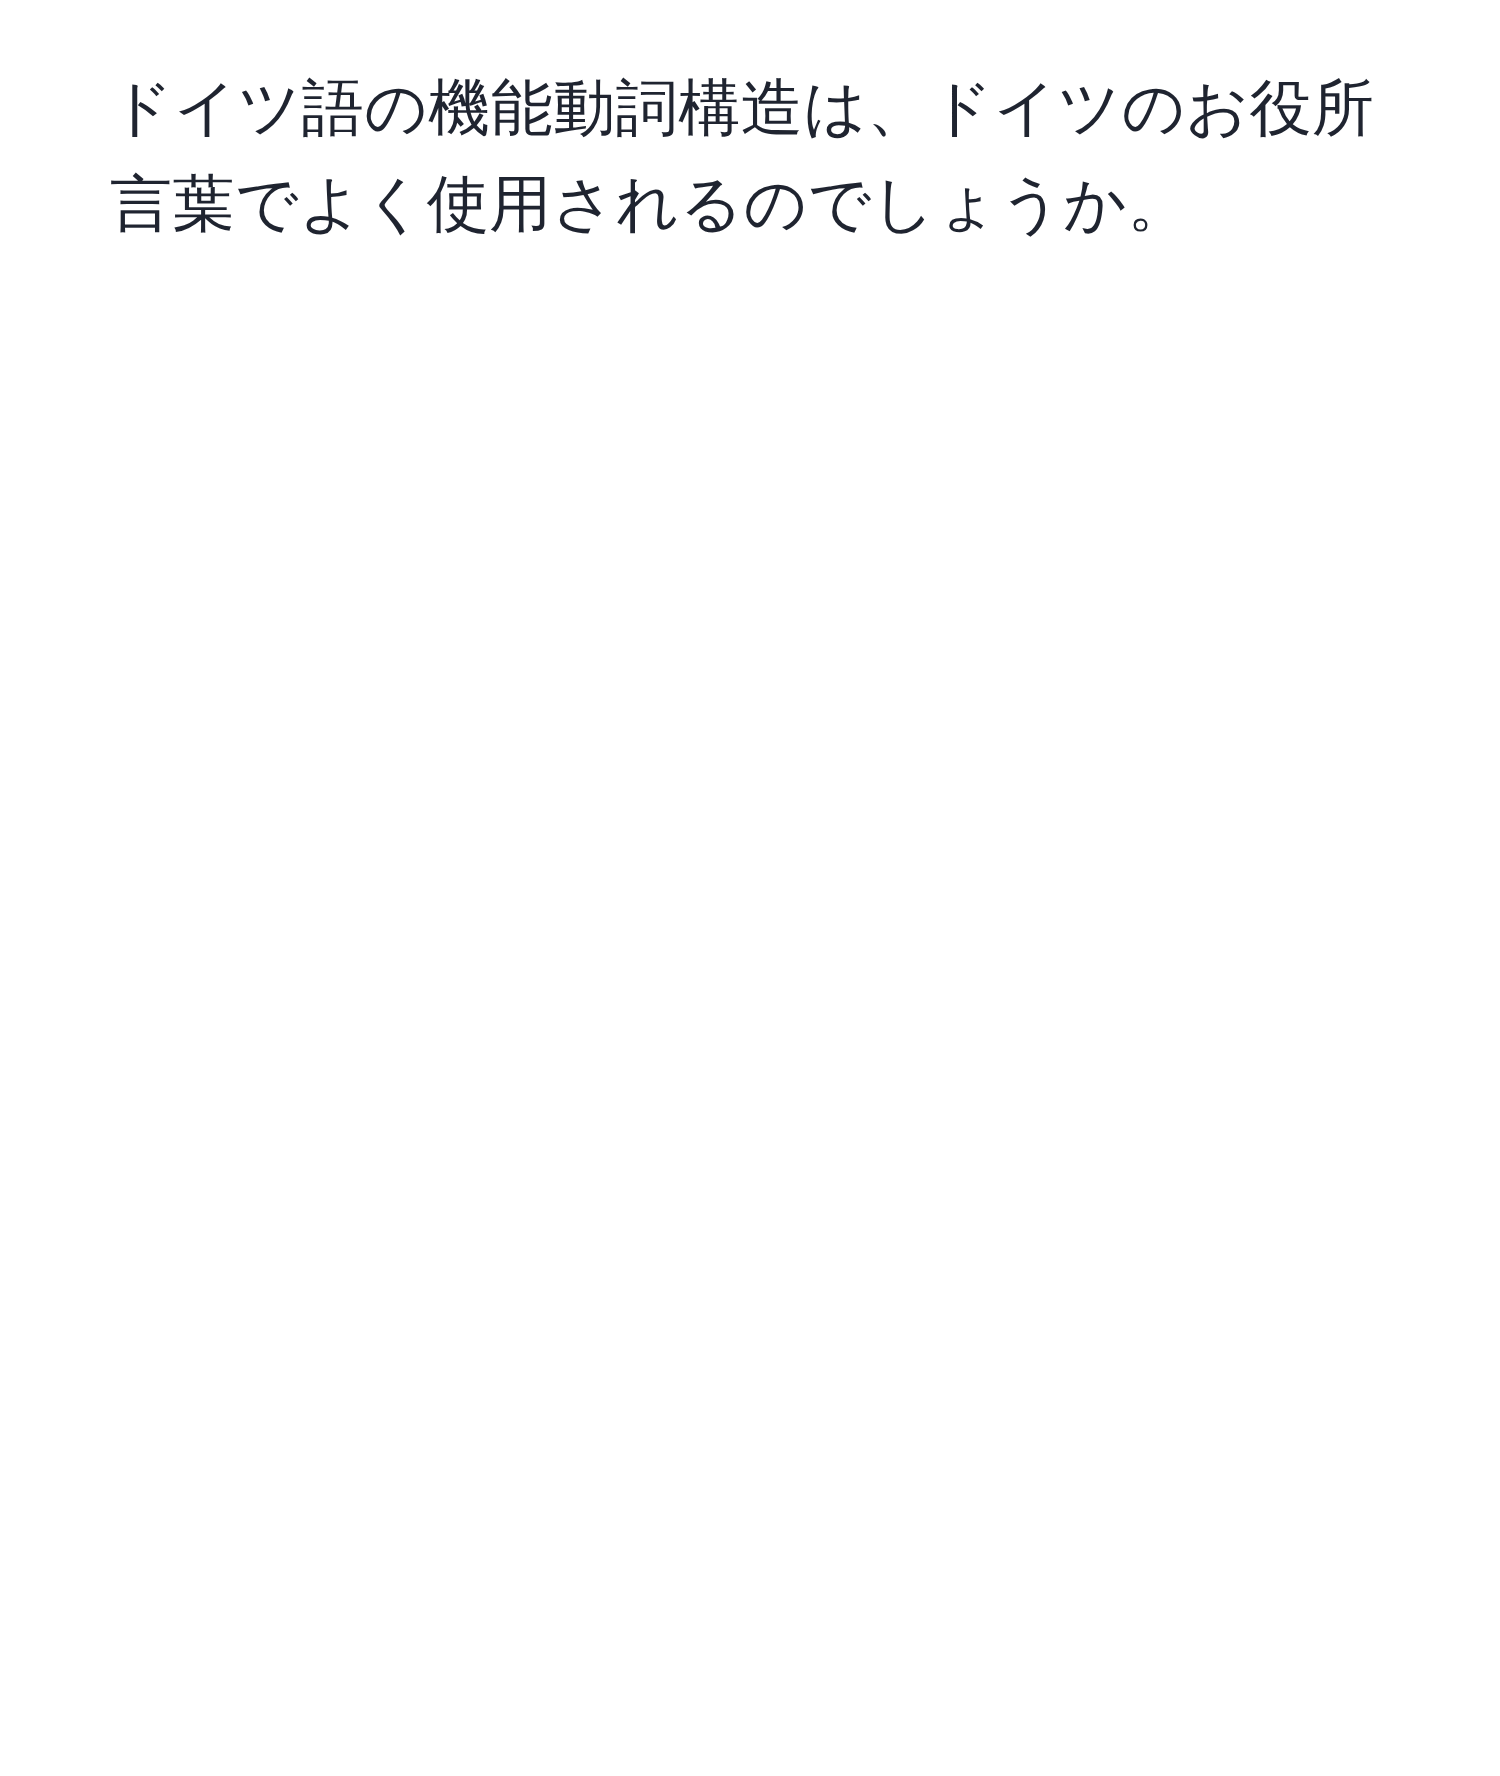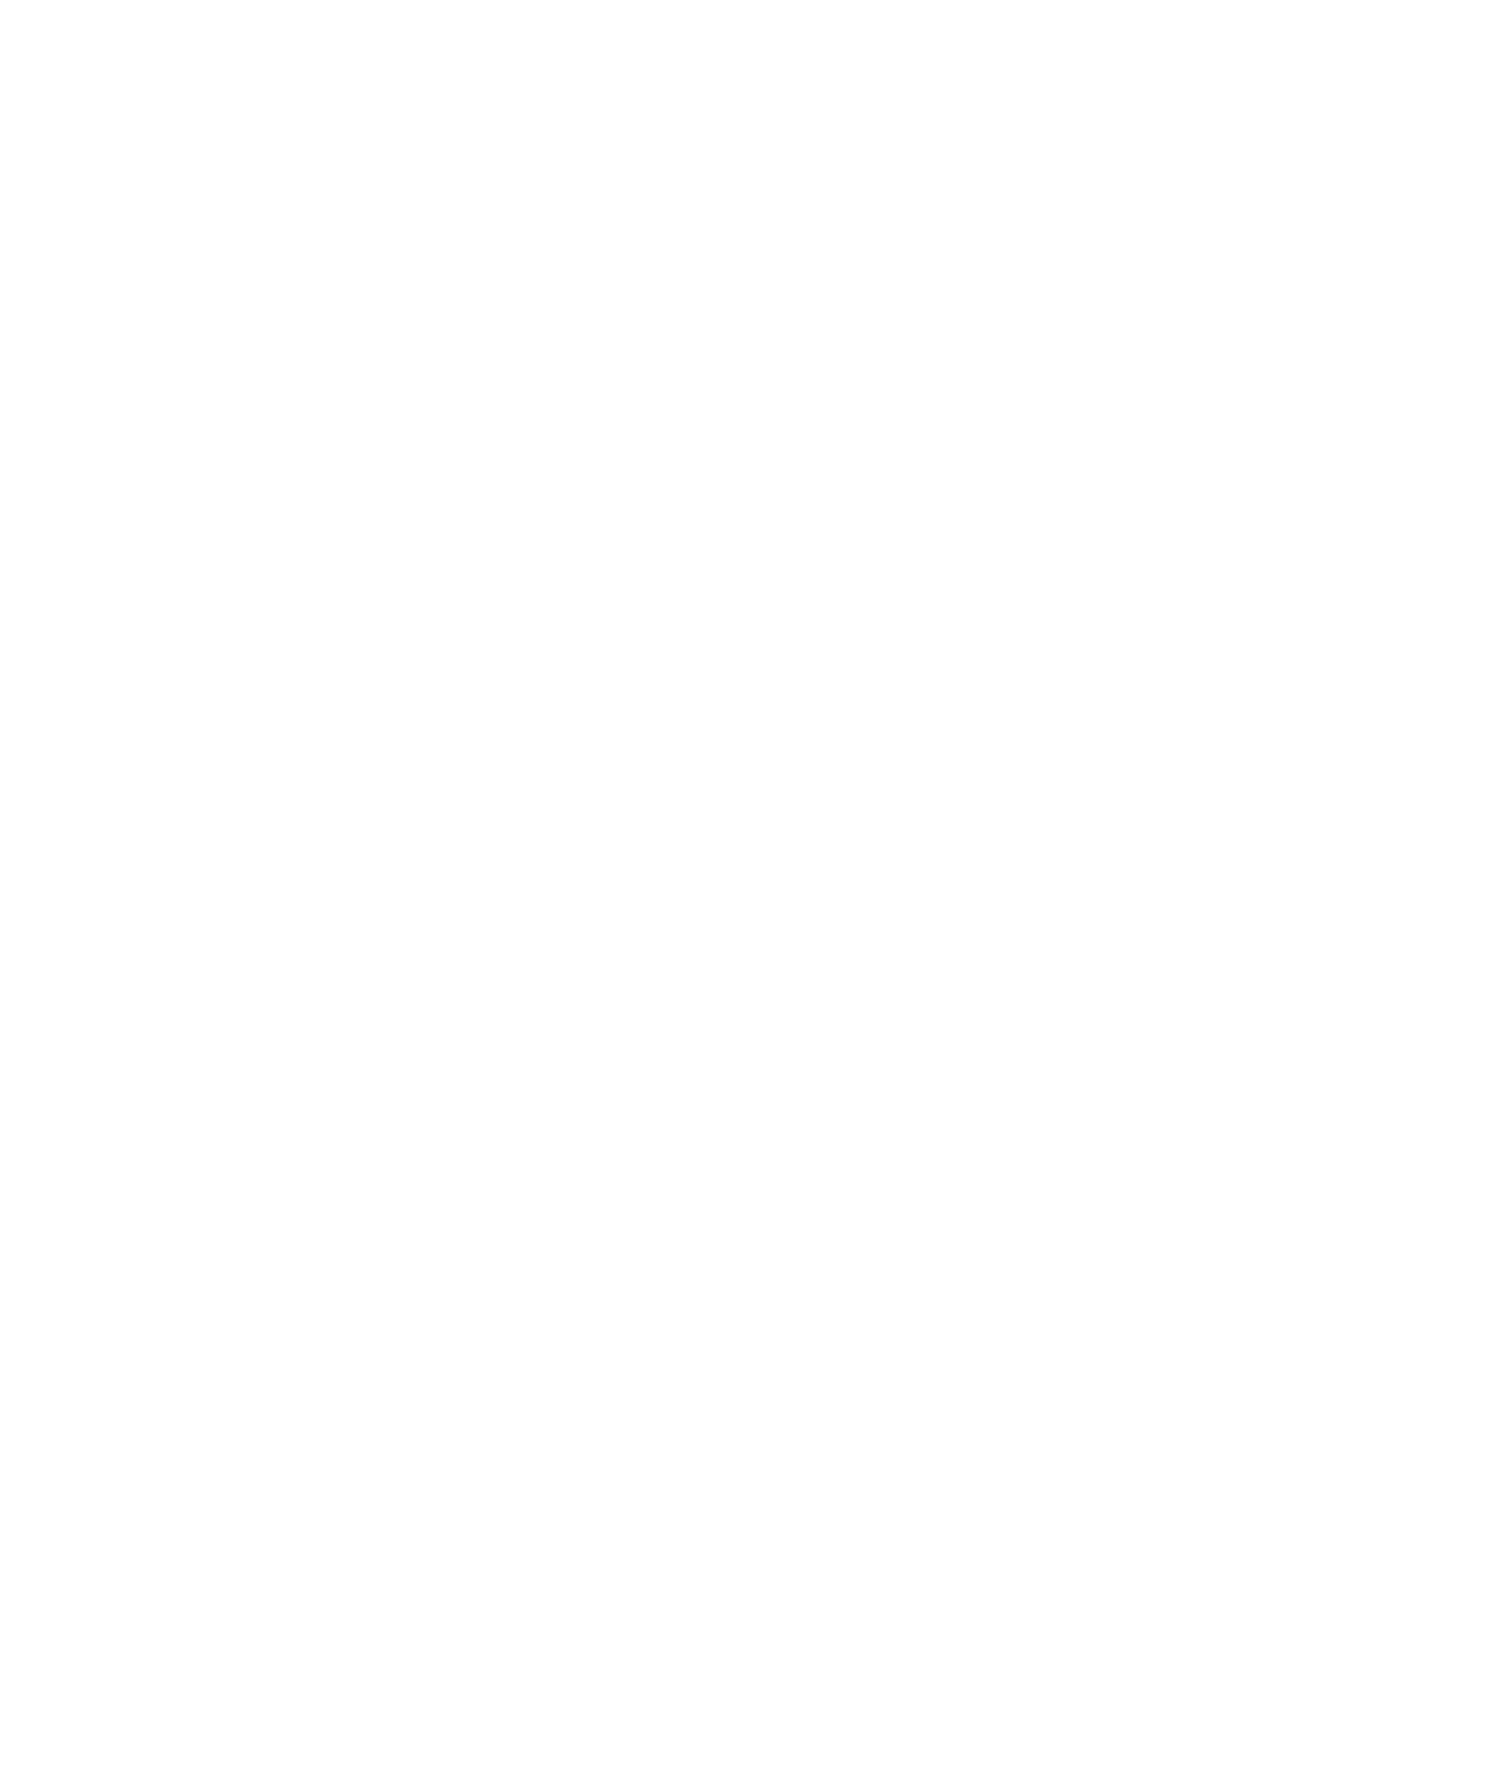--- a/index.html
+++ b/index.html
@@ -27,13 +27,14 @@
     text-align: left;
   }
   .para:last-child {
     margin-bottom: 0;
   }
 </style>
 </head>
 <body>
 
 <div class="page">
+  <p class="para">ドイツ語の機能動詞構造は、ドイツのお役所言葉でよく使用されるのでしょうか。</p>
 </div>
 
 </body></html>

